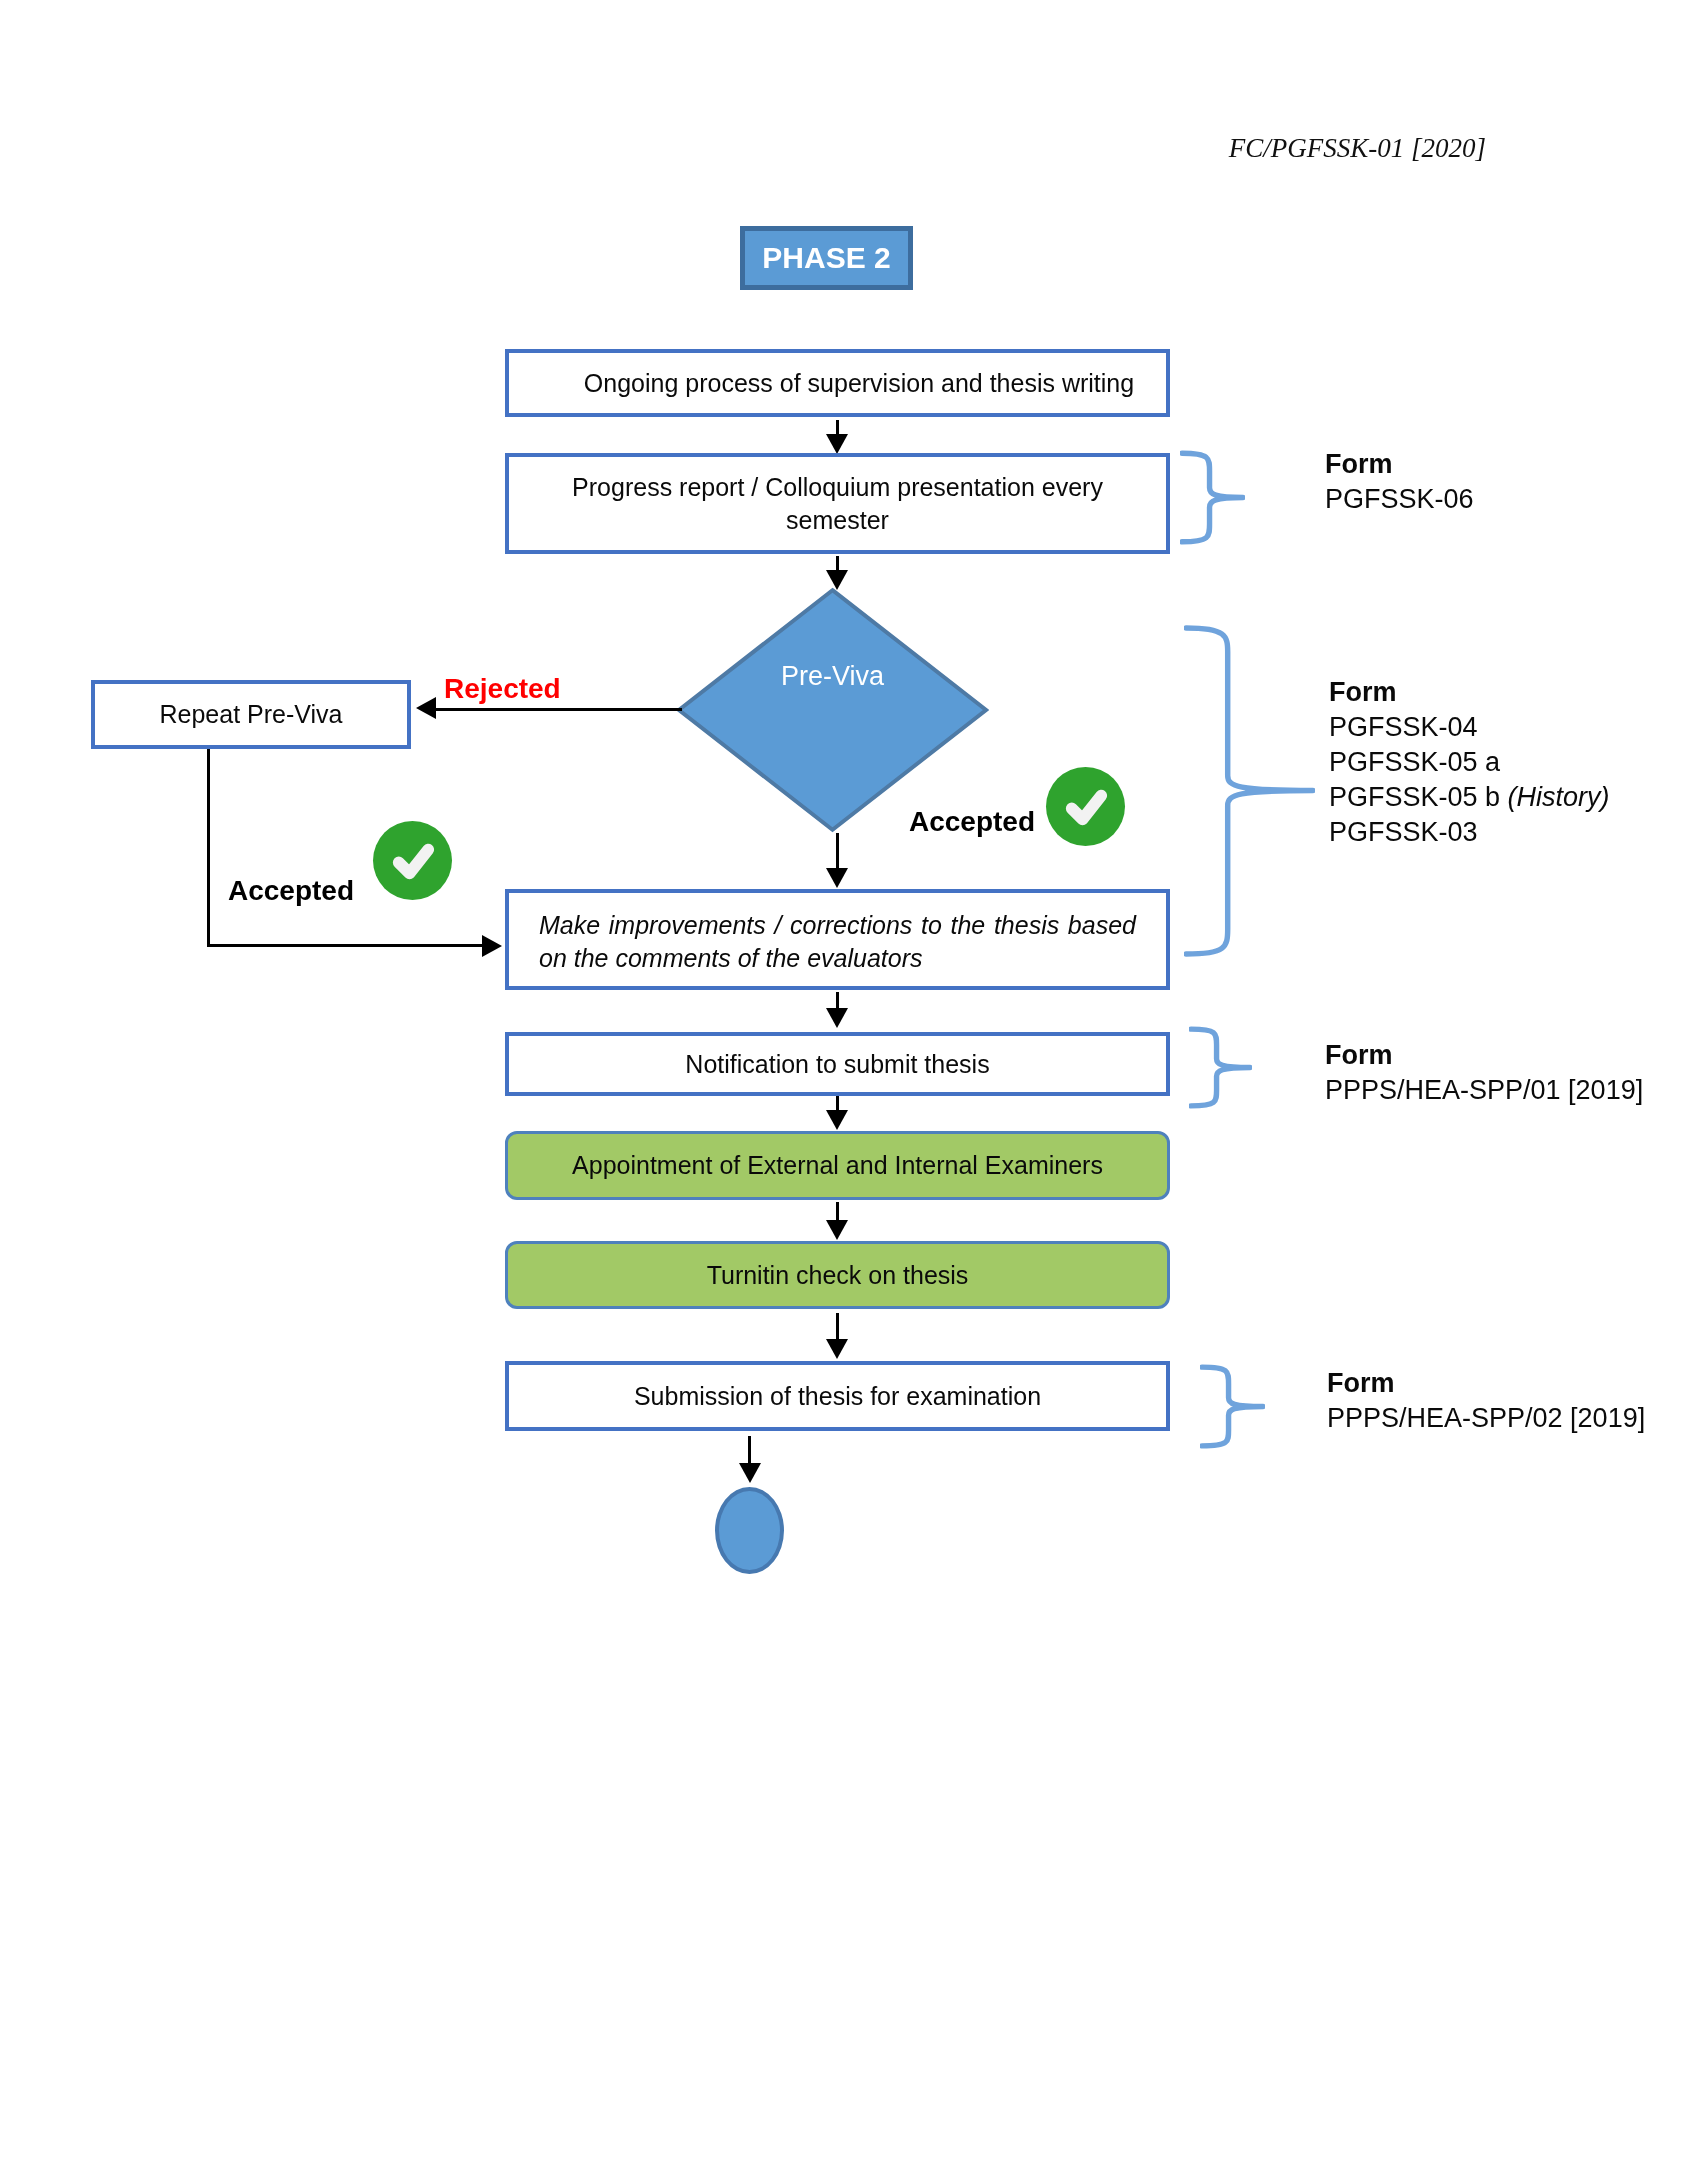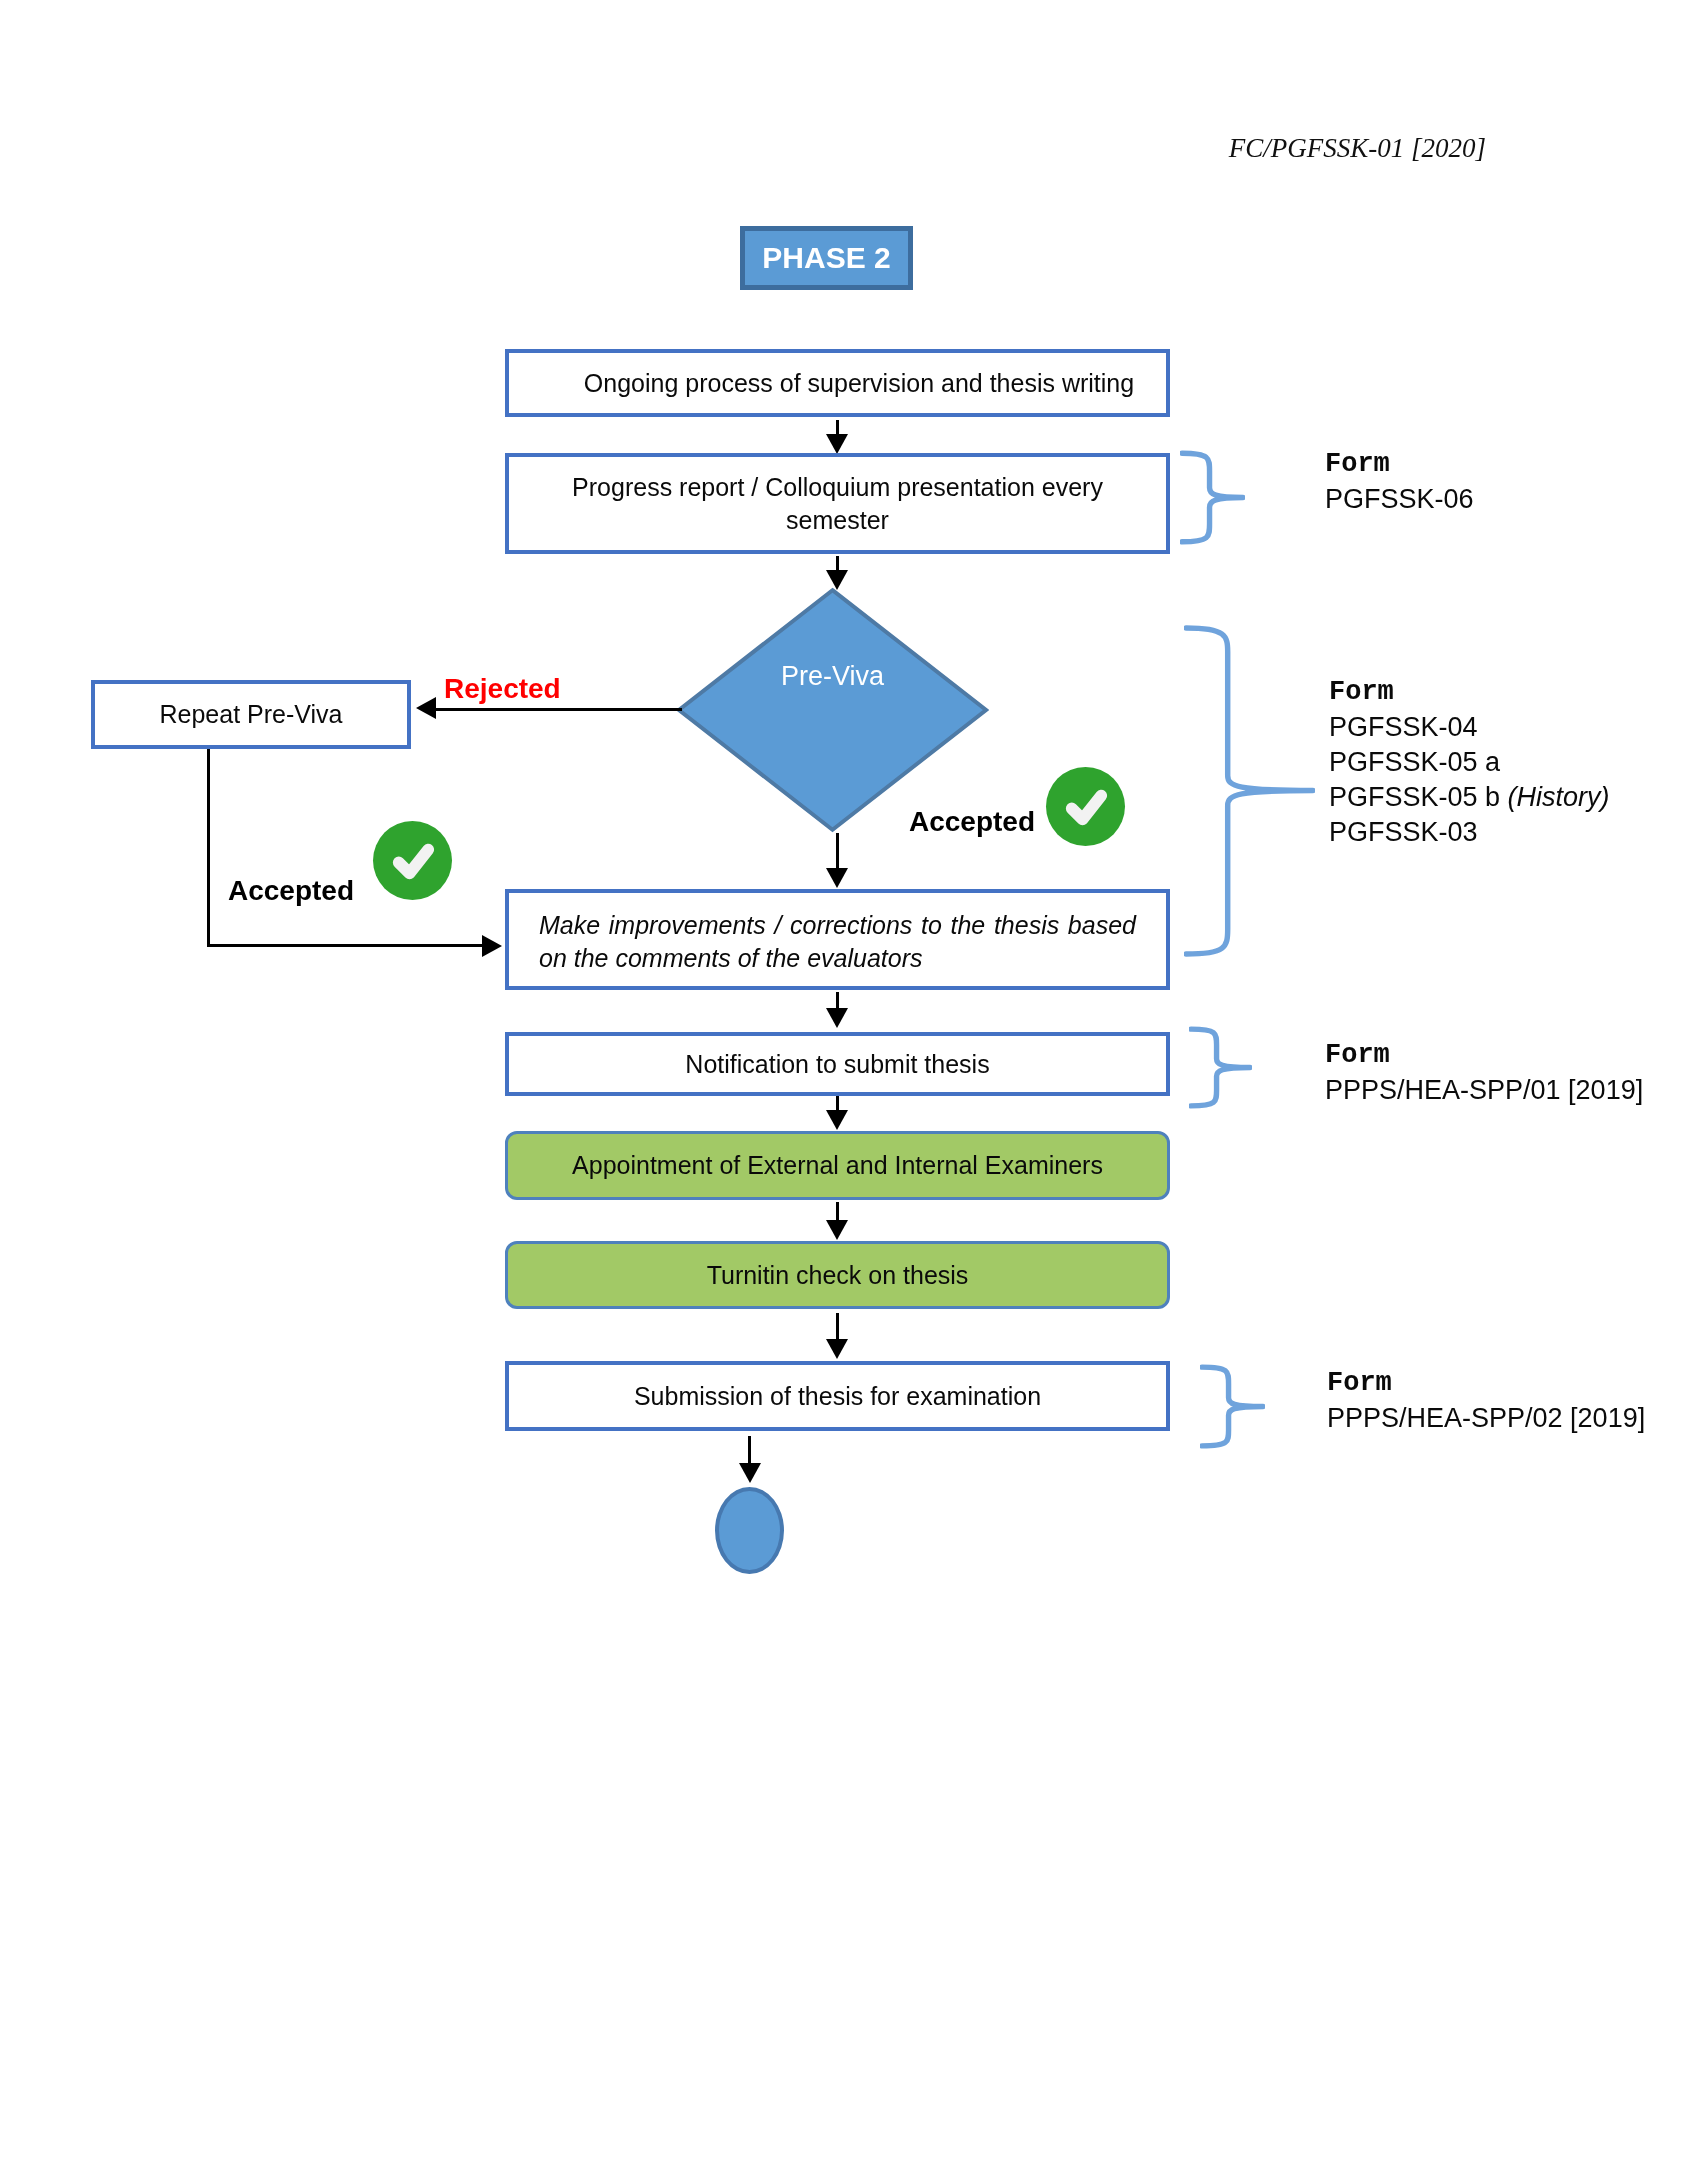--- a/index.html
+++ b/index.html
@@ -54,21 +54,21 @@
     position:absolute; left:676px; top:661px; width:313px; text-align:center;
     color:#fff; font-size:27px;
   }
   .check{
     position:absolute; width:79px; height:79px; border-radius:50%;
     background:#2FA32E; display:flex; align-items:center; justify-content:center;
   }
   .form-block{
     position:absolute; font-size:27px; line-height:35px; color:#0a0a0a;
   }
-  .form-title{font-weight:700;font-family:Liberation Mono, monospace;}
+  .form-title{font-weight:700;}
   .hist{font-style:italic;}
   .end-circle{
     position:absolute; left:715px; top:1487px; width:69px; height:87px;
     box-sizing:border-box; background:#5B9BD5; border:4px solid #4779B0;
     border-radius:50%;
   }
   .brace{position:absolute;}
 </style>
 </head>
 <body>

